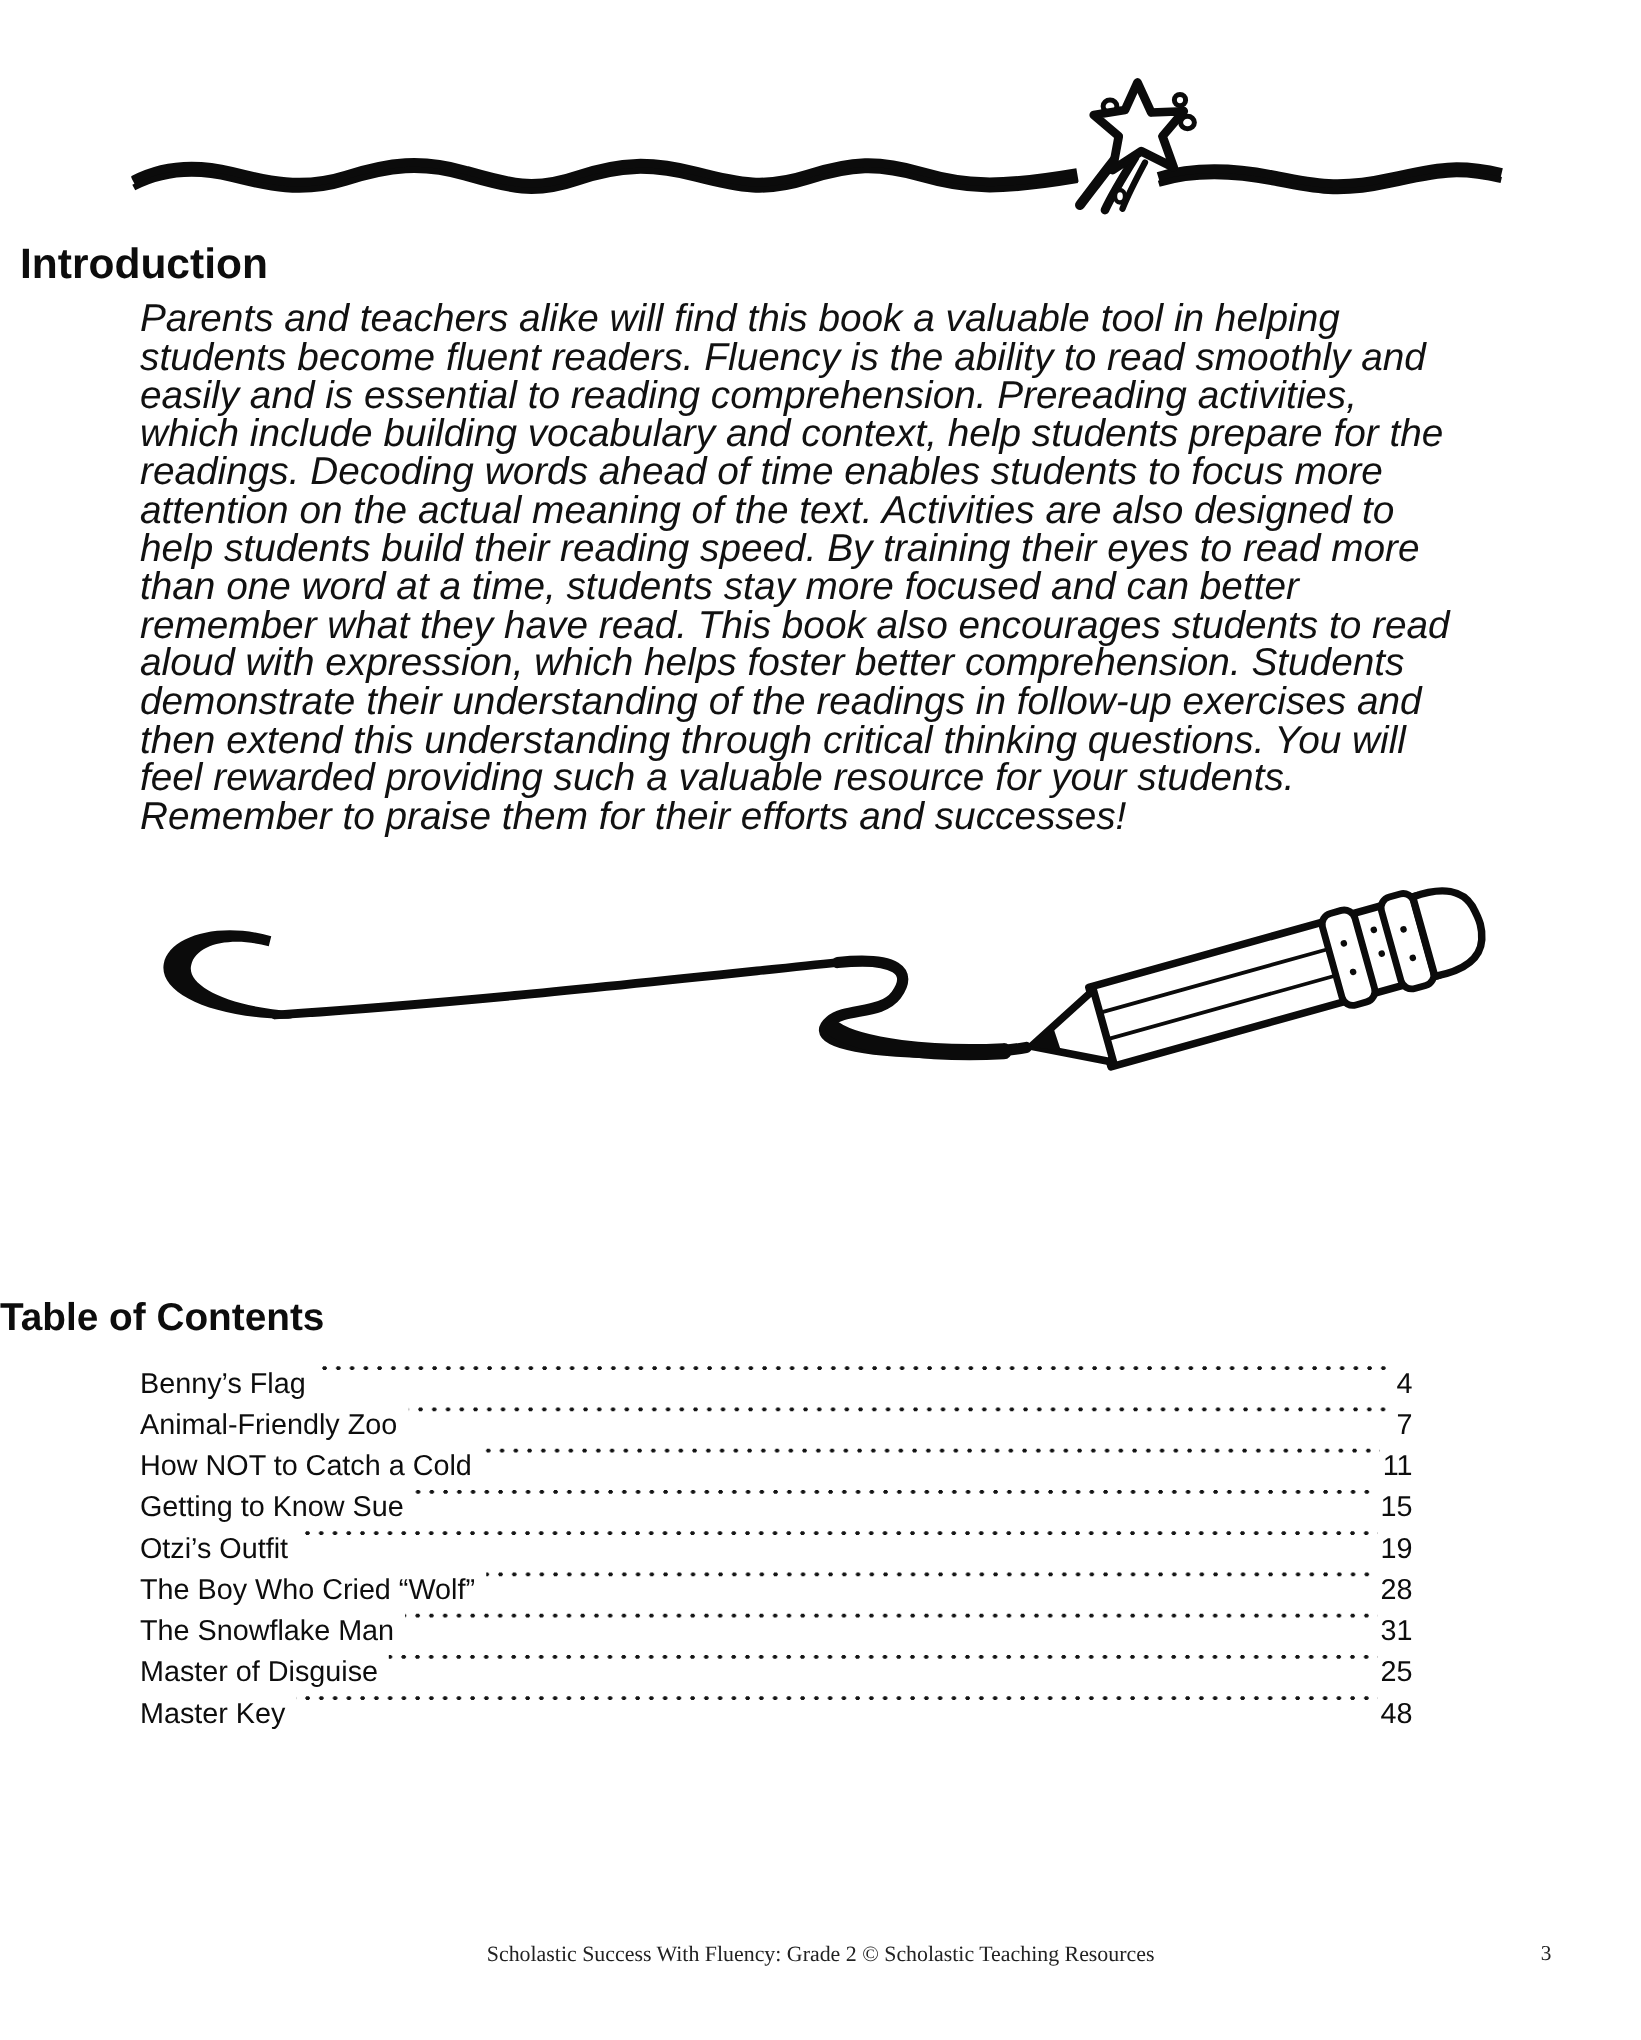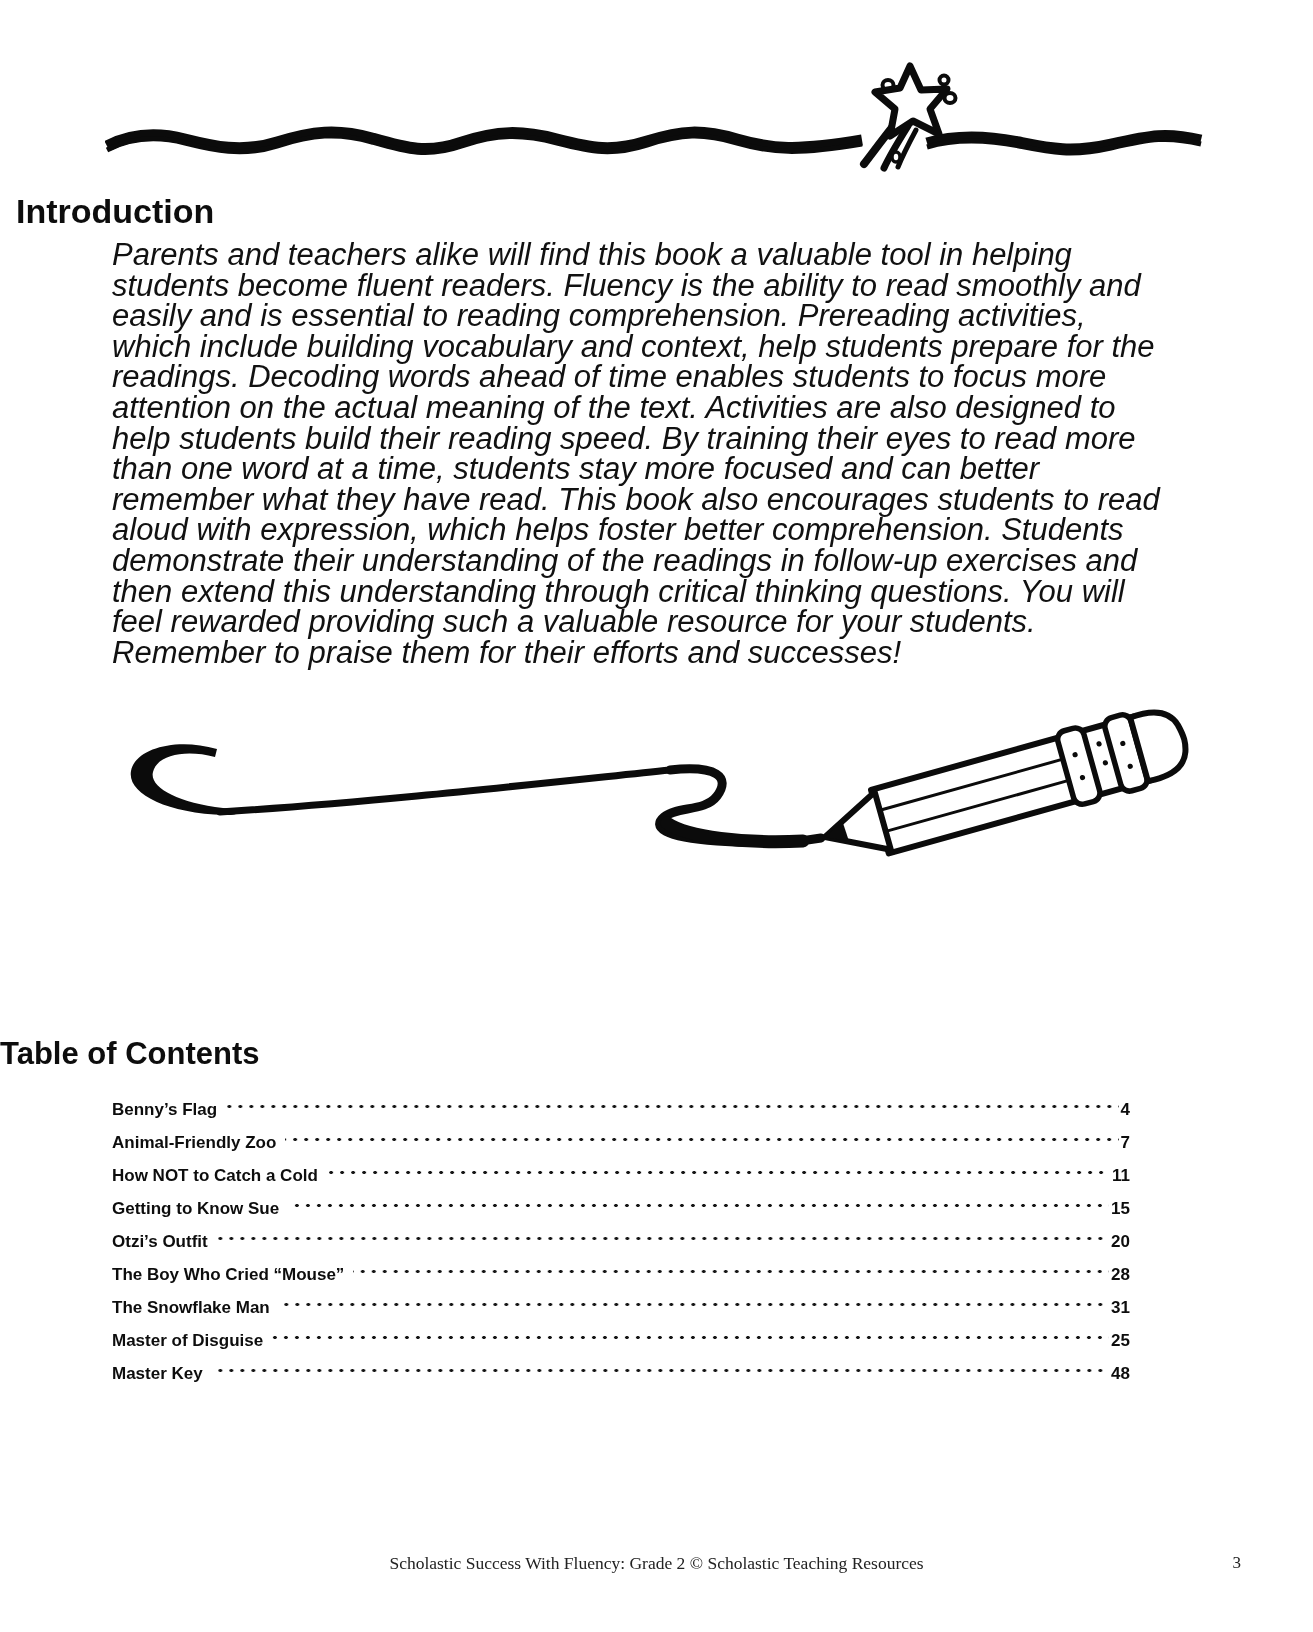--- a/index.html
+++ b/index.html
@@ -28,23 +28,23 @@
   .toc-title{
     position:absolute;top:1036px;left:0;width:1313px;
     margin:0;text-align:left;
     font-size:31px;font-weight:700;
     color:#0d0d0d;
   }
   .toc{
     position:absolute;top:1093px;left:112px;width:1018px;
   }
   .toc-row{
-    display:flex;align-items:center;
+    display:flex;align-items:flex-start;
     height:33px;
-    font-size:17px;font-weight:700;color:#0d0d0d;
+    font-size:23px;font-weight:400;color:#0d0d0d;
   }
   .toc-t{white-space:nowrap;}
   .leader{
     flex:1;height:3px;
     margin:0 2px 7px 9px;
     background-image:radial-gradient(circle at 2px 1.5px,#141414 1.55px,transparent 1.95px);
     background-size:11px 3px;
     background-repeat:repeat-x;
     background-position:right bottom;
   }
@@ -151,24 +151,24 @@
       <span class="toc-p">11</span>
     </div>
     <div class="toc-row">
       <span class="toc-t">Getting to Know Sue</span>
       <span class="leader"></span>
       <span class="toc-p">15</span>
     </div>
     <div class="toc-row">
       <span class="toc-t">Otzi’s Outfit</span>
       <span class="leader"></span>
-      <span class="toc-p">20</span>
+      <span class="toc-p">19</span>
     </div>
     <div class="toc-row">
-      <span class="toc-t">The Boy Who Cried “Mouse”</span>
+      <span class="toc-t">The Boy Who Cried “Wolf”</span>
       <span class="leader"></span>
       <span class="toc-p">28</span>
     </div>
     <div class="toc-row">
       <span class="toc-t">The Snowflake Man</span>
       <span class="leader"></span>
       <span class="toc-p">31</span>
     </div>
     <div class="toc-row">
       <span class="toc-t">Master of Disguise</span>

